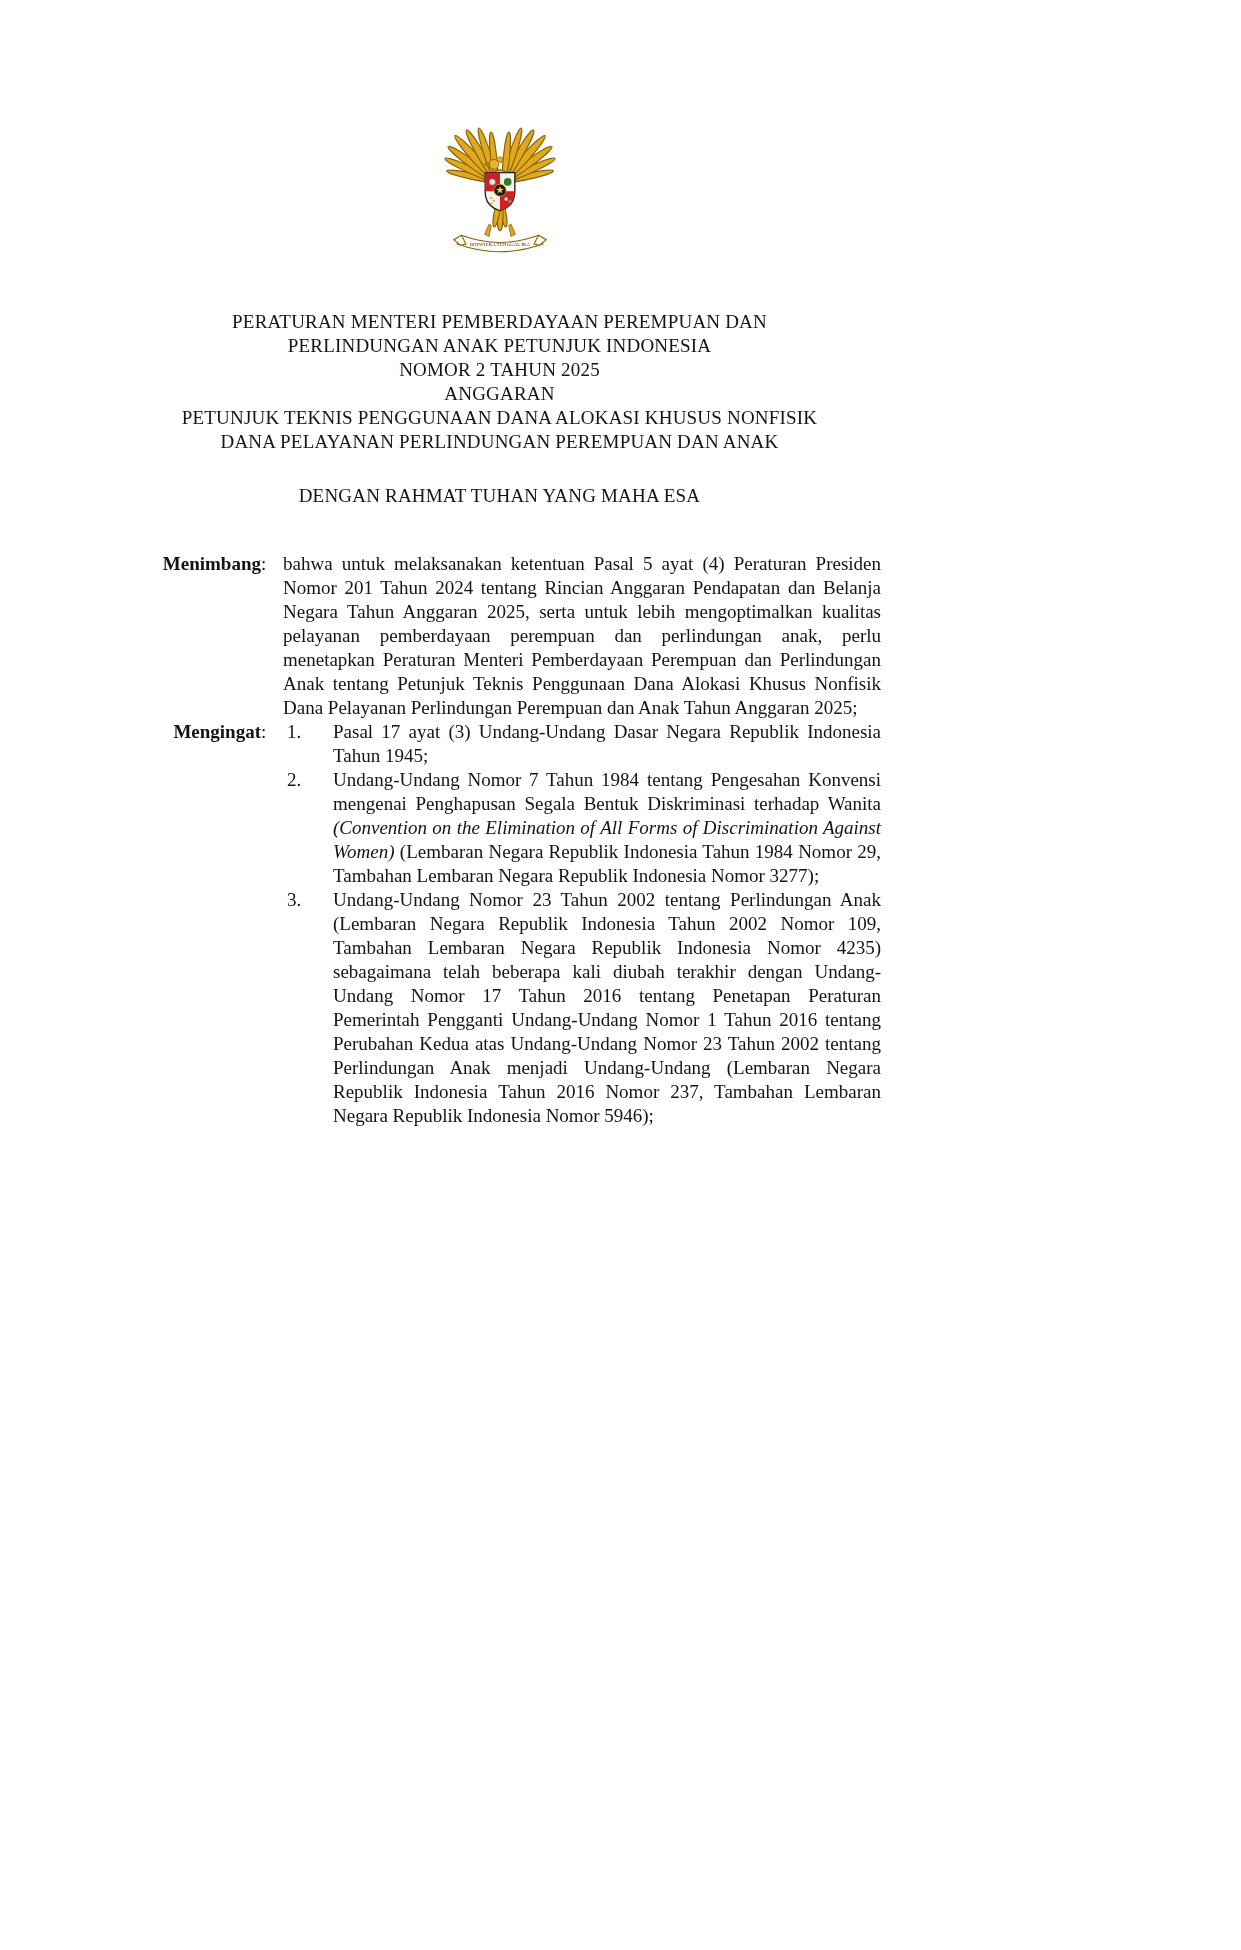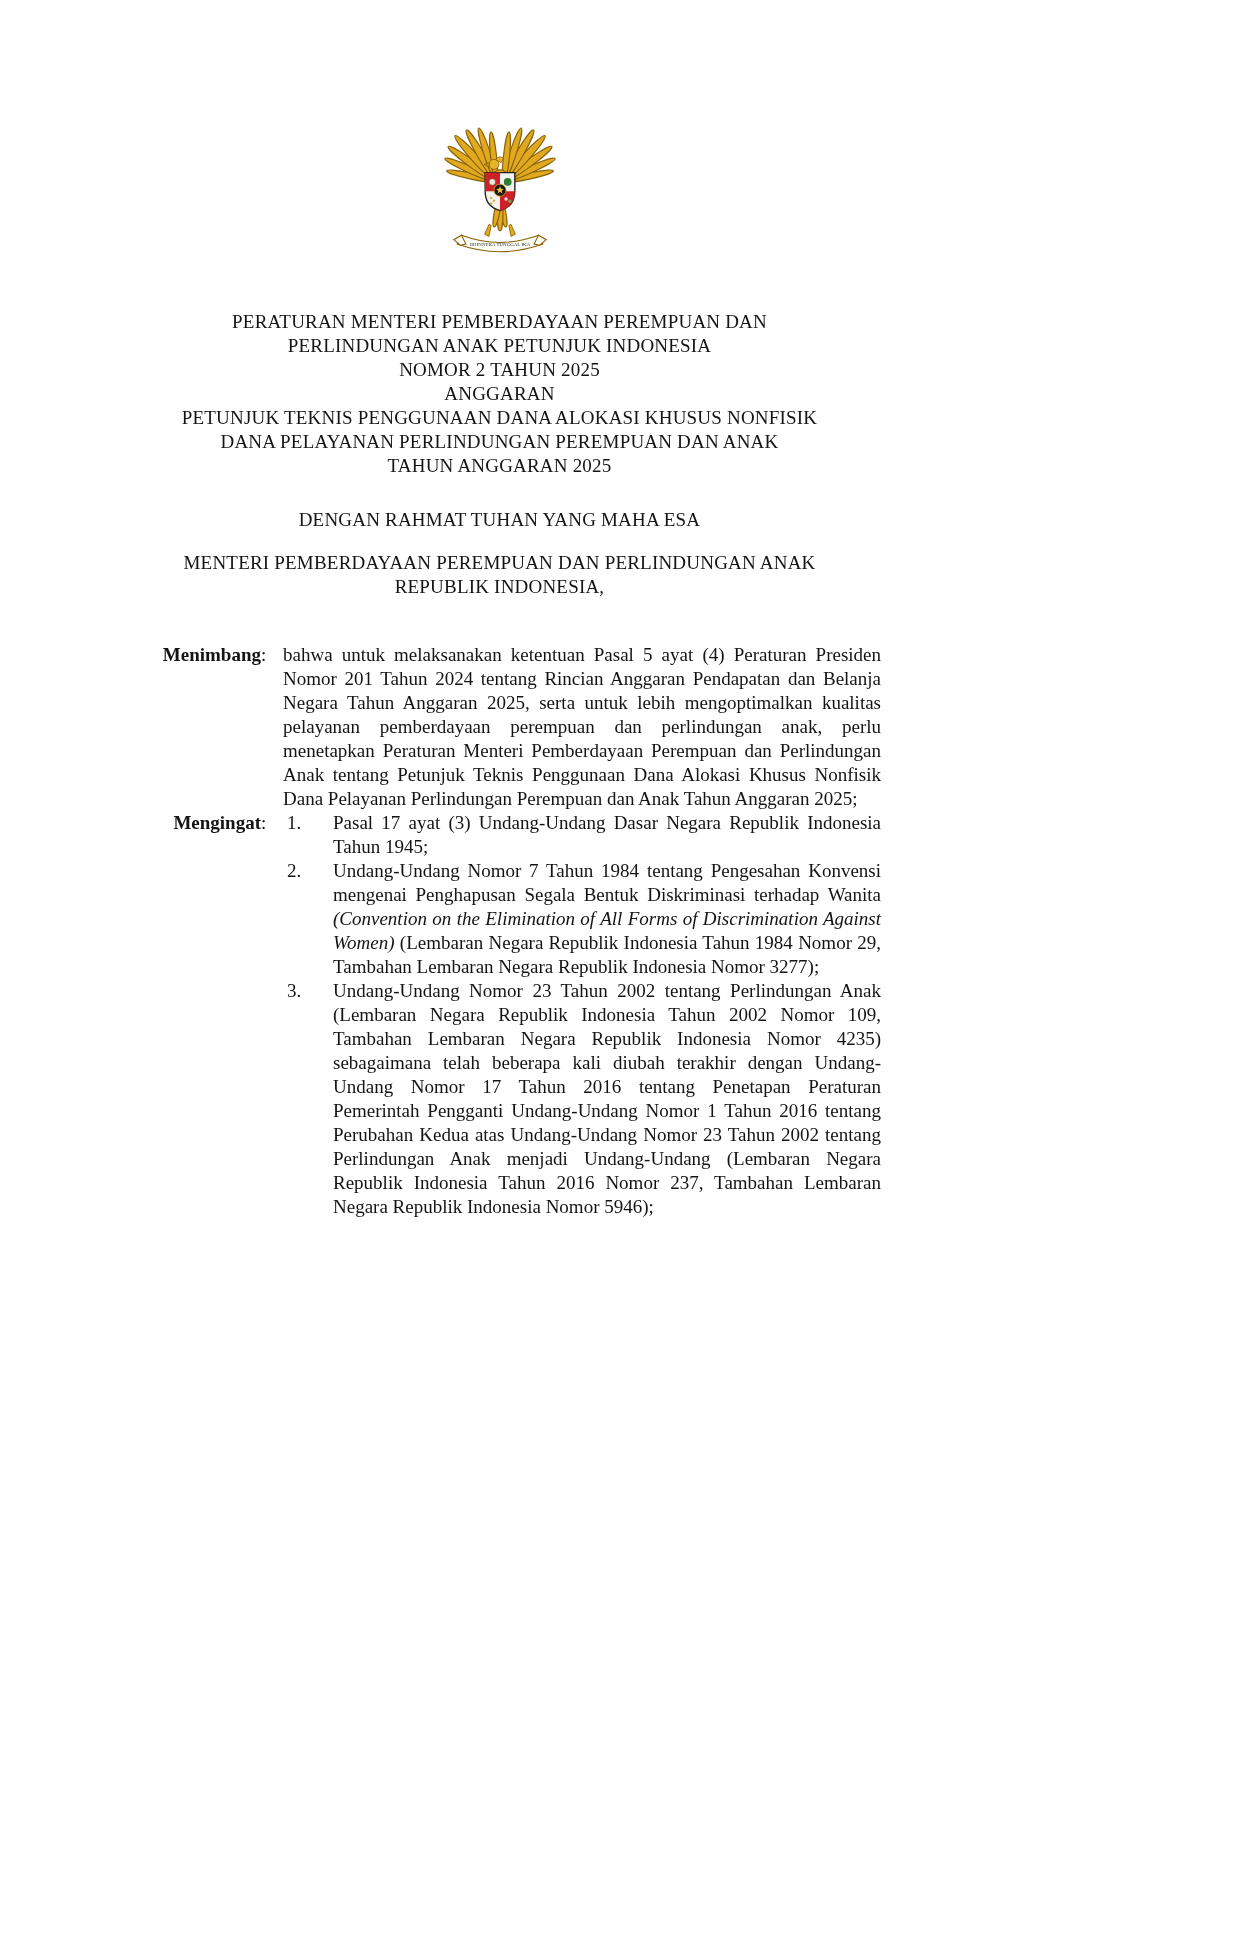--- a/index.html
+++ b/index.html
@@ -144,29 +144,24 @@
       </svg>
     </div>
 
     <div class="title-block">
       <div>PERATURAN MENTERI PEMBERDAYAAN PEREMPUAN DAN</div>
       <div>PERLINDUNGAN ANAK PETUNJUK INDONESIA</div>
       <div>NOMOR 2 TAHUN 2025</div>
       <div>ANGGARAN</div>
       <div>PETUNJUK TEKNIS PENGGUNAAN DANA ALOKASI KHUSUS NONFISIK</div>
       <div>DANA PELAYANAN PERLINDUNGAN PEREMPUAN DAN ANAK</div>
-      <div>TAHUN ANGGARAN 2025</div>
     </div>
 
     <div class="invocation">DENGAN RAHMAT TUHAN YANG MAHA ESA</div>
 
-    <div class="authority">
-      <div>MENTERI PEMBERDAYAAN PEREMPUAN DAN PERLINDUNGAN ANAK</div>
-      <div>REPUBLIK INDONESIA,</div>
-    </div>
 
     <div class="section menimbang">
       <div class="row-label">Menimbang</div>
       <div class="row-colon">:</div>
       <div class="justify">bahwa untuk melaksanakan ketentuan Pasal 5 ayat (4) Peraturan Presiden Nomor 201 Tahun 2024 tentang Rincian Anggaran Pendapatan dan Belanja Negara Tahun Anggaran 2025, serta untuk lebih mengoptimalkan kualitas pelayanan pemberdayaan perempuan dan perlindungan anak, perlu menetapkan Peraturan Menteri Pemberdayaan Perempuan dan Perlindungan Anak tentang Petunjuk Teknis Penggunaan Dana Alokasi Khusus Nonfisik Dana Pelayanan Perlindungan Perempuan dan Anak Tahun Anggaran 2025;</div>
     </div>
 
     <div class="section mengingat">
       <div class="row-label">Mengingat</div>
       <div class="row-colon">:</div>

